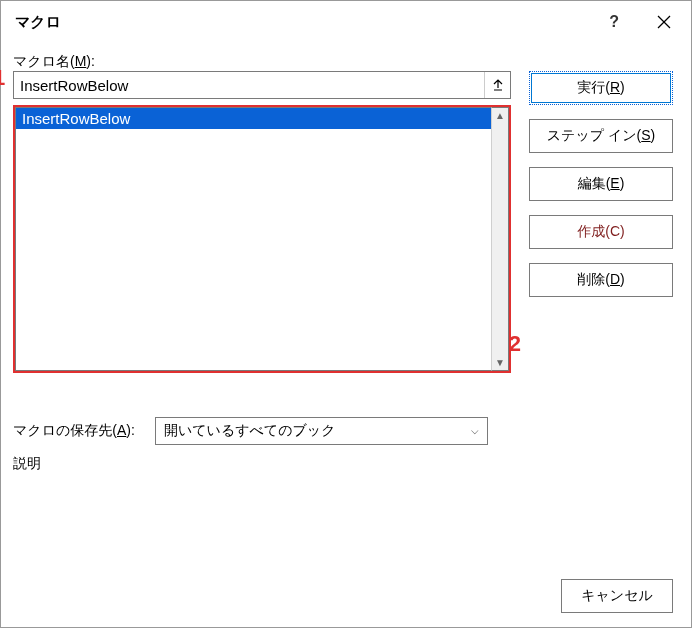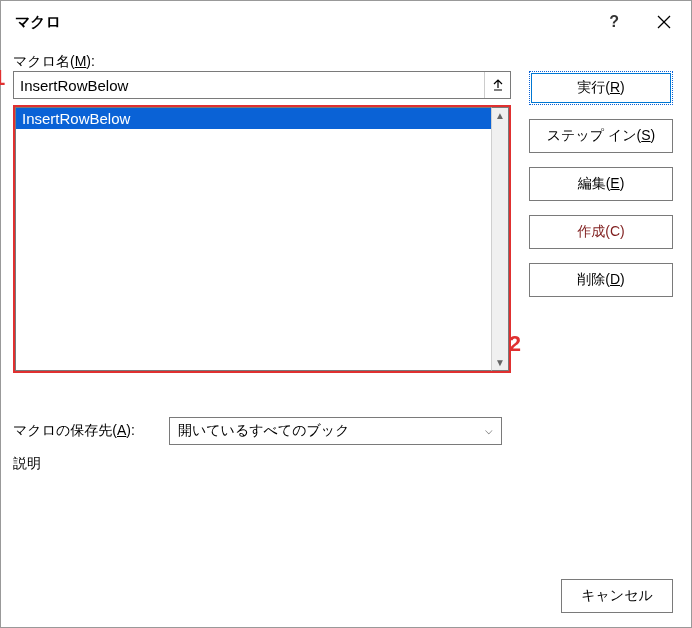--- a/index.html
+++ b/index.html
@@ -148,21 +148,21 @@
       color: #7f1d1d;
       cursor: default;
     }
     .btn-highlight {
       border: 2px solid #e03030;
     }
     .store-row {
       margin-top: 44px;
       display: flex;
       align-items: center;
-      gap: 34px;
+      gap: 20px;
     }
     .store-select {
       display: flex;
       align-items: center;
       border: 1px solid #7a7a7a;
       height: 28px;
       width: 333px;
       background: #fff;
     }
     .store-select-text {

